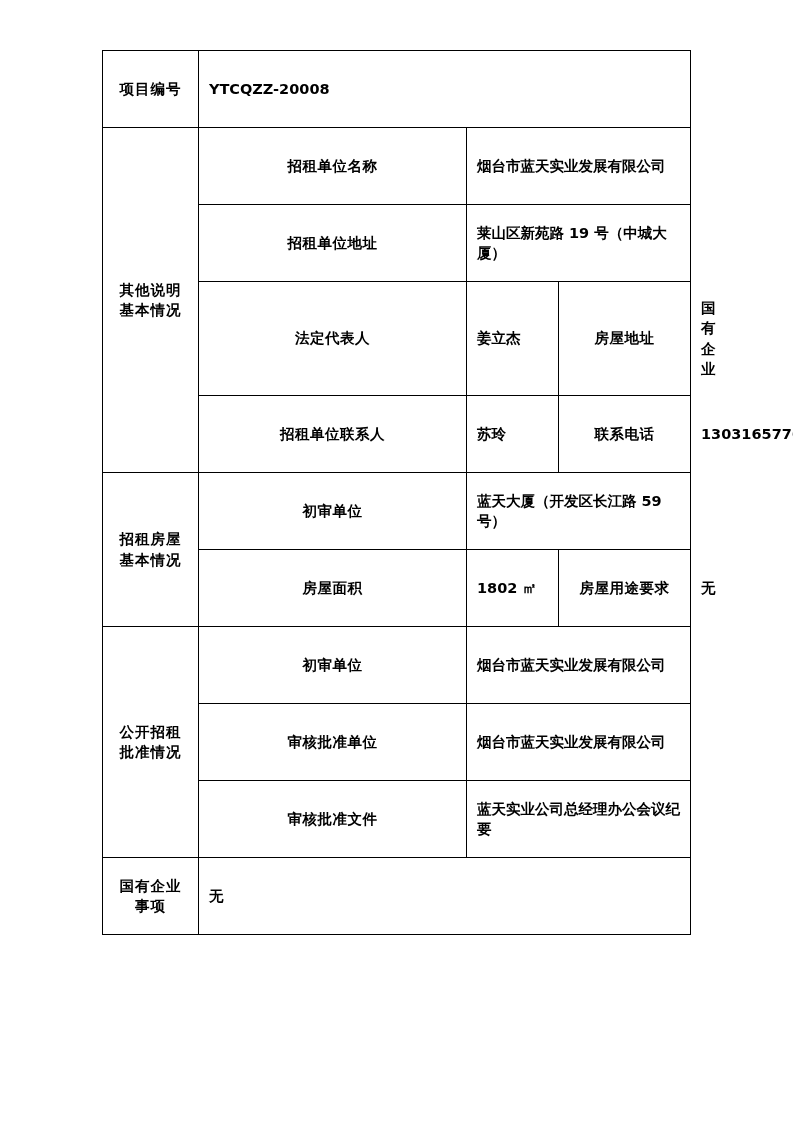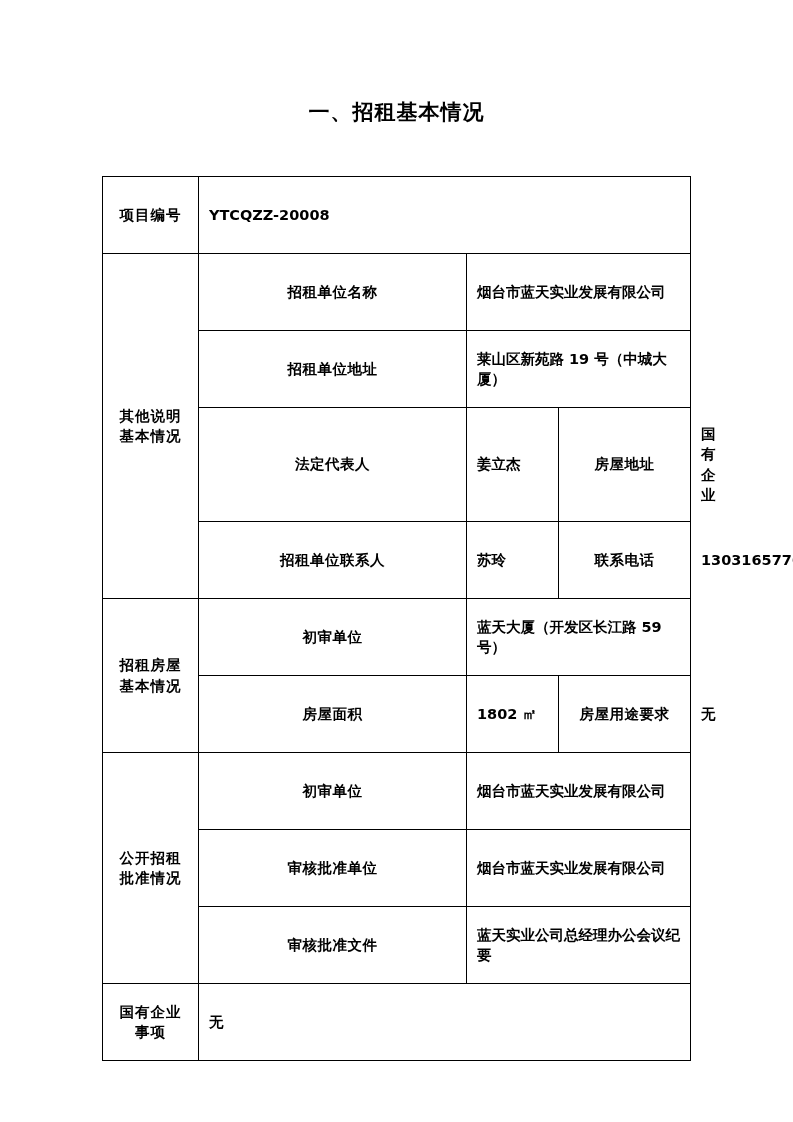--- a/index.html
+++ b/index.html
@@ -77,21 +77,20 @@
   .mono-val {
     font-family: "DejaVu Serif", "Liberation Serif", serif;
     font-size: 14.5px;
   }
 </style>
 </head>
 <body>
 
 <div class="page">
 
-  <div class="doc-title">一、招租基本情况</div>
 
   <table class="main">
     <colgroup>
       <col style="width:96px">
       <col style="width:134px">
       <col style="width:134px">
       <col style="width:92px">
       <col style="width:132px">
     </colgroup>
     <tbody>

